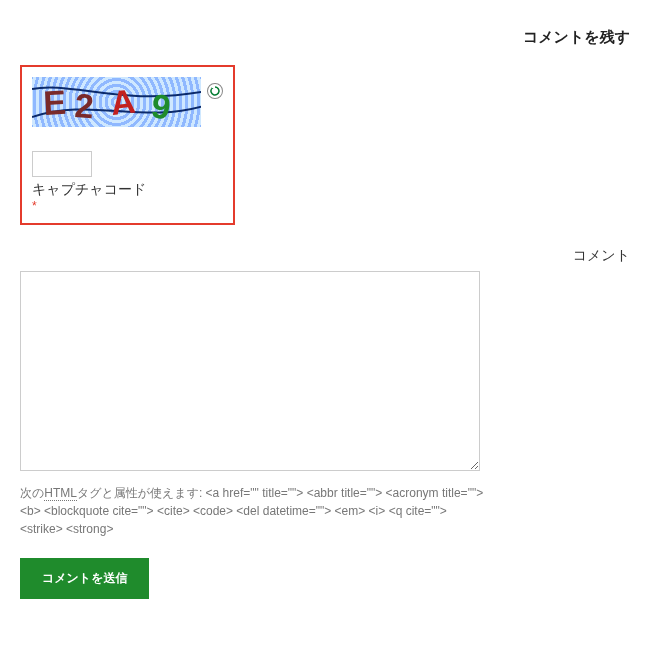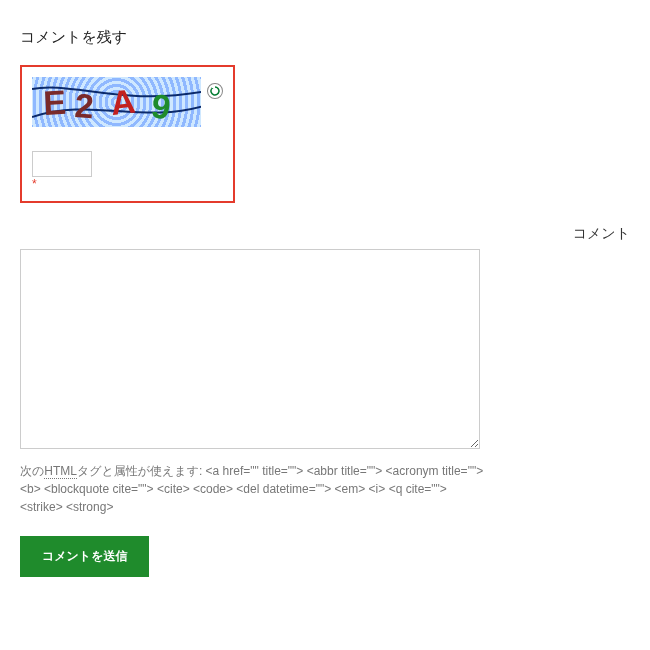--- a/index.html
+++ b/index.html
@@ -7,23 +7,24 @@
     font-family: "Hiragino Kaku Gothic Pro", "Meiryo", sans-serif;
     font-size: 13px;
     color: #333;
     margin: 0;
     padding: 20px;
     background: #fff;
     width: 650px;
   }
   h3.heading {
     font-size: 15px;
-    font-weight: normal;
+    font-weight: bold;
     margin: 8px 0 18px 0;
     color: #222;
+    text-align: right;
   }
   .captcha-box {
     border: 2px solid #e43b2c;
     padding: 10px;
     width: 215px;
     margin-bottom: 22px;
   }
   .captcha-image-row {
     display: flex;
     align-items: flex-start;
@@ -129,20 +130,21 @@
       </svg>
     </div>
     <span class="refresh-icon">
       <svg width="10" height="10" viewBox="0 0 10 10">
         <path d="M5 1 a4 4 0 1 1 -3.5 2" fill="none" stroke="#007a2f" stroke-width="1.5"></path>
         <path d="M1 1.5 L1.5 3.5 L3.5 2.5 Z" fill="#007a2f"></path>
       </svg>
     </span>
   </div>
   <input class="captcha-input" type="text" value="" style="">
+  <div class="captcha-label">キャプチャコード</div>
   <span class="required">*</span>
 </div>
 
 <div class="comment-label">コメント</div>
 <textarea class="comment-textarea" value="" style=""></textarea>
 
 <div class="allowed-tags">
   <span>次の</span><span class="html-abbr">HTML</span><span>タグと属性が使えます: </span><span>&lt;a href="" title=""&gt; &lt;abbr title=""&gt; &lt;acronym title=""&gt; &lt;b&gt; &lt;blockquote cite=""&gt; &lt;cite&gt; &lt;code&gt; &lt;del datetime=""&gt; &lt;em&gt; &lt;i&gt; &lt;q cite=""&gt; &lt;strike&gt; &lt;strong&gt;</span>
 </div>
 

